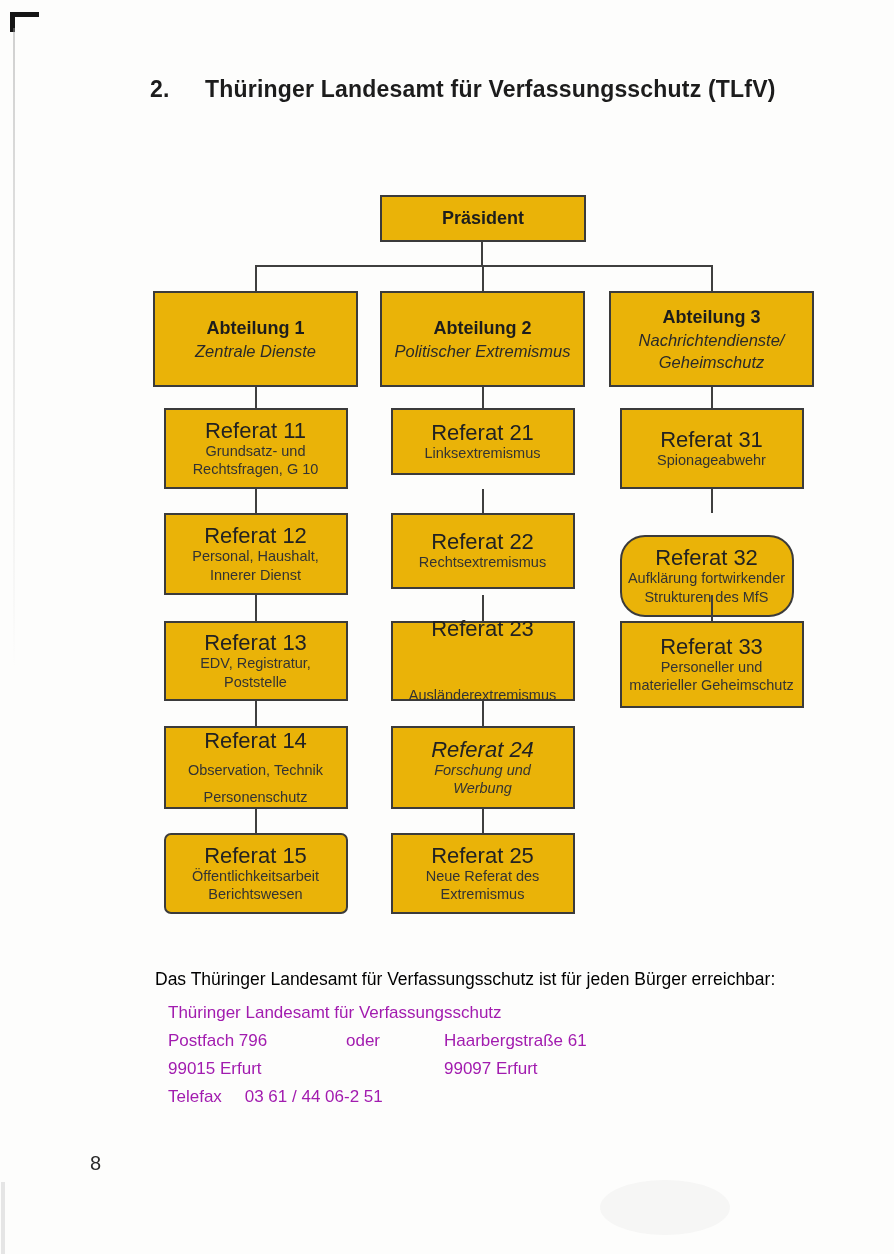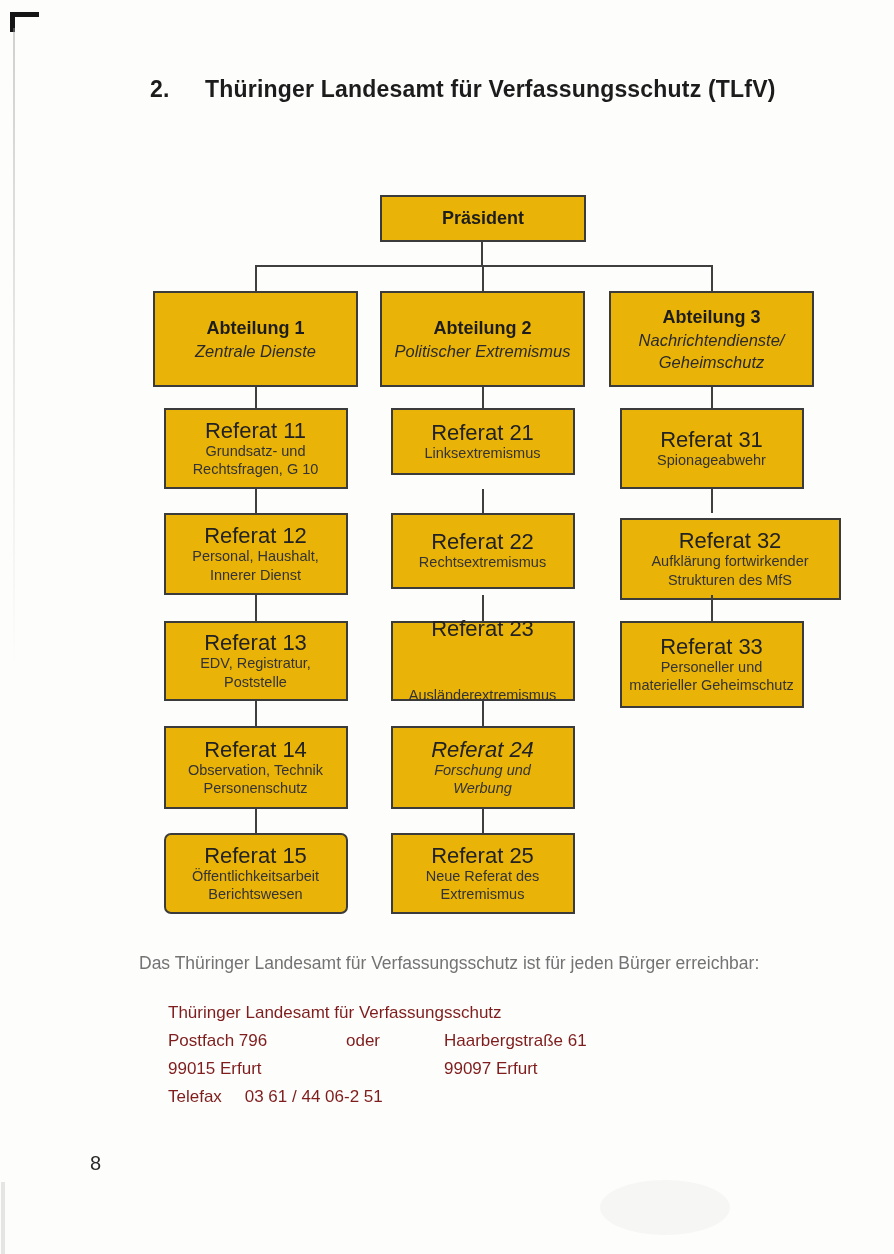--- a/index.html
+++ b/index.html
@@ -15,35 +15,35 @@
   .edge-line{position:absolute;left:13px;top:28px;width:2px;height:640px;
     background:linear-gradient(#9a9a9a,rgba(160,160,160,0));opacity:.45;}
   .edge-line2{position:absolute;left:1px;top:1182px;width:4px;height:72px;
     background:#d9d9d9;opacity:.65;}
   .blob{position:absolute;border-radius:50%;background:rgba(60,60,60,.035);}
 
   .heading{position:absolute;left:150px;top:76px;margin:0;
     font-size:23px;font-weight:700;color:#1c1c1c;letter-spacing:.2px;display:flex;}
   .heading .h-num{width:55px;}
   .intro{position:absolute;left:138px;top:132px;margin:0;font-size:17.5px;color:#2b2b2b;}
-  .outro{position:absolute;left:139px;top:953px;margin:0;font-size:17.5px;color:#737373;}
+  .outro{position:absolute;left:139px;top:953px;margin:16px;font-size:17.5px;color:#000000;}
 
   
   #orgchart{position:absolute;left:0;top:0;width:894px;height:1254px;}
   .node{position:absolute;background:#eab308;border:2px solid #3b3b3b;
     display:flex;flex-direction:column;justify-content:center;align-items:center;
     text-align:center;box-sizing:border-box;padding:2px 4px;}
   .node .n-title{font-size:22px;line-height:23px;color:#222;}
   .node.pres .n-title,.node.abt .n-title{font-weight:700;font-size:18px;color:#1d1d1d;}
   .node.abt .n-sub{font-style:italic;font-size:16.5px;line-height:22px;color:#2a2a2a;}
   .node.ref .n-sub{font-size:14.5px;line-height:18.5px;color:#333;}
   .cline{position:absolute;background:#3f3f3f;}
 
   
-  .contact{position:absolute;left:168px;top:999px;font-size:17px;line-height:28px;color:#7f1d1d;}
+  .contact{position:absolute;left:168px;top:999px;font-size:17px;line-height:28px;color:#a21caf;}
   .c-grid{display:grid;grid-template-columns:178px 98px auto;}
   .c-label{display:inline-block;width:72px;}
   .pagenum{position:absolute;left:90px;top:1152px;font-size:20px;color:#2b2b2b;}
 </style>
 </head>
 <body>
 
 <div class="page">
 
   <div class="corner-mark"></div>
@@ -80,21 +80,21 @@
         <div class="n-sub">Personal, Haushalt,</div>
         <div class="n-sub">Innerer Dienst</div>
       </div>
       <div class="cline" style="left: 254.5px; top: 595px; width: 2px; height: 26px;"></div>
       <div class="node ref" style="left: 163.5px; top: 621px; width: 184px; height: 80px;">
         <div class="n-title">Referat 13</div>
         <div class="n-sub">EDV, Registratur,</div>
         <div class="n-sub">Poststelle</div>
       </div>
       <div class="cline" style="left: 254.5px; top: 701px; width: 2px; height: 25px;"></div>
-      <div class="node ref" style="left: 163.5px; top: 726px; width: 184px; height: 83px;">
+      <div class="node ref" style="left: 163.5px; top: 726px; width: 184px; height: 83px; gap: 9px;">
         <div class="n-title">Referat 14</div>
         <div class="n-sub">Observation, Technik</div>
         <div class="n-sub">Personenschutz</div>
       </div>
       <div class="cline" style="left: 254.5px; top: 809px; width: 2px; height: 24px;"></div>
       <div class="node ref" style="left: 163.5px; top: 833px; width: 184px; height: 81px; border-radius: 7px;">
         <div class="n-title">Referat 15</div>
         <div class="n-sub">Öffentlichkeitsarbeit</div>
         <div class="n-sub">Berichtswesen</div>
       </div>
@@ -135,21 +135,21 @@
         <div class="n-title">Abteilung 3</div>
         <div class="n-sub">Nachrichtendienste/</div>
         <div class="n-sub">Geheimschutz</div>
       </div>
       <div class="cline" style="left: 710.5px; top: 387px; width: 2px; height: 21px;"></div>
       <div class="node ref" style="left: 619.5px; top: 408px; width: 184px; height: 81px;">
         <div class="n-title">Referat 31</div>
         <div class="n-sub">Spionageabwehr</div>
       </div>
       <div class="cline" style="left: 710.5px; top: 489px; width: 2px; height: 24px;"></div>
-      <div class="node ref" style="left: 619.5px; top: 518px; width: 221px; height: 82px;">
+      <div class="node ref" style="left: 619.5px; top: 535px; width: 174px; height: 82px; border-radius: 25px;">
         <div class="n-title">Referat 32</div>
         <div class="n-sub">Aufklärung fortwirkender</div>
         <div class="n-sub">Strukturen des MfS</div>
       </div>
       <div class="cline" style="left: 710.5px; top: 595px; width: 2px; height: 26px;"></div>
       <div class="node ref" style="left: 619.5px; top: 621px; width: 184px; height: 87px;">
         <div class="n-title">Referat 33</div>
         <div class="n-sub">Personeller und</div>
         <div class="n-sub">materieller Geheimschutz</div>
       </div>

